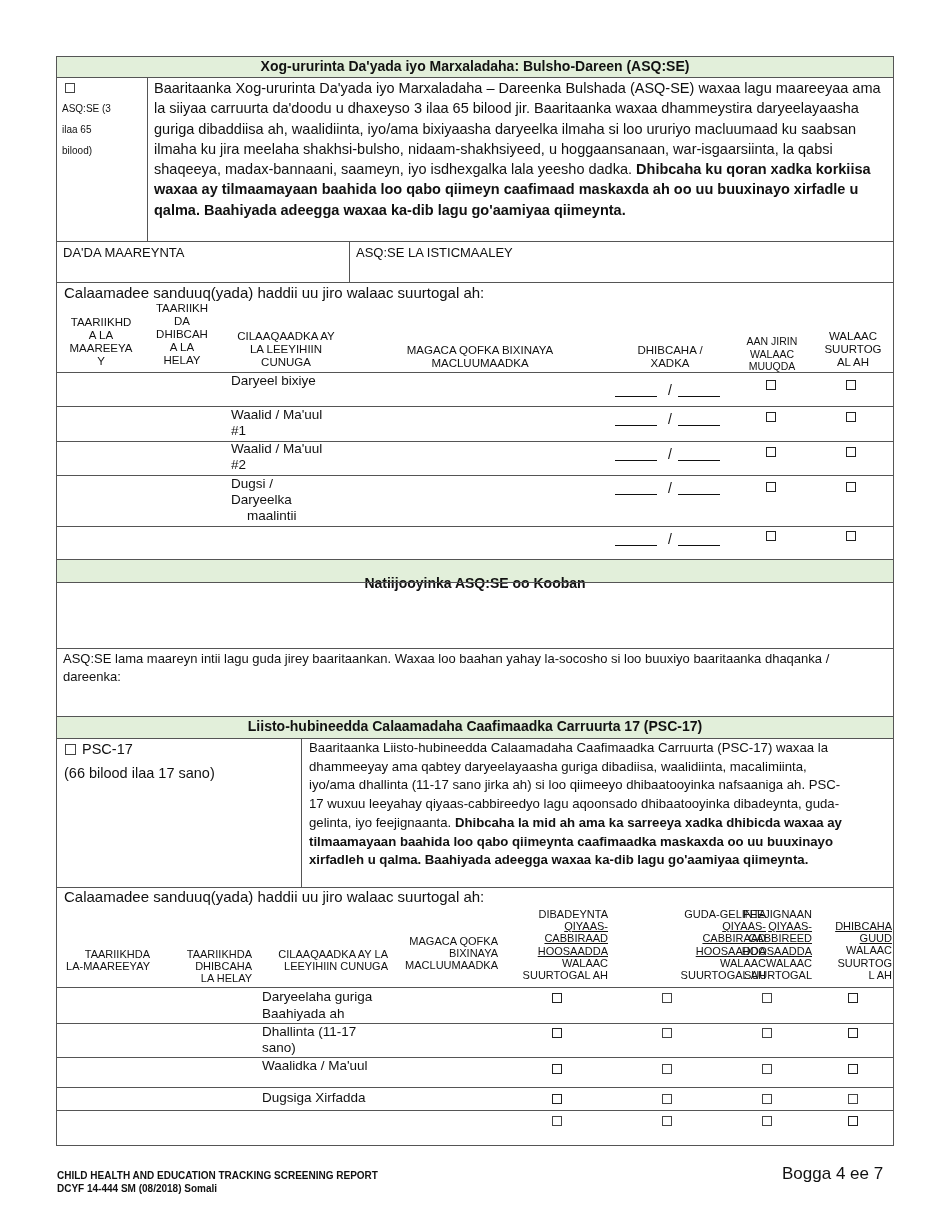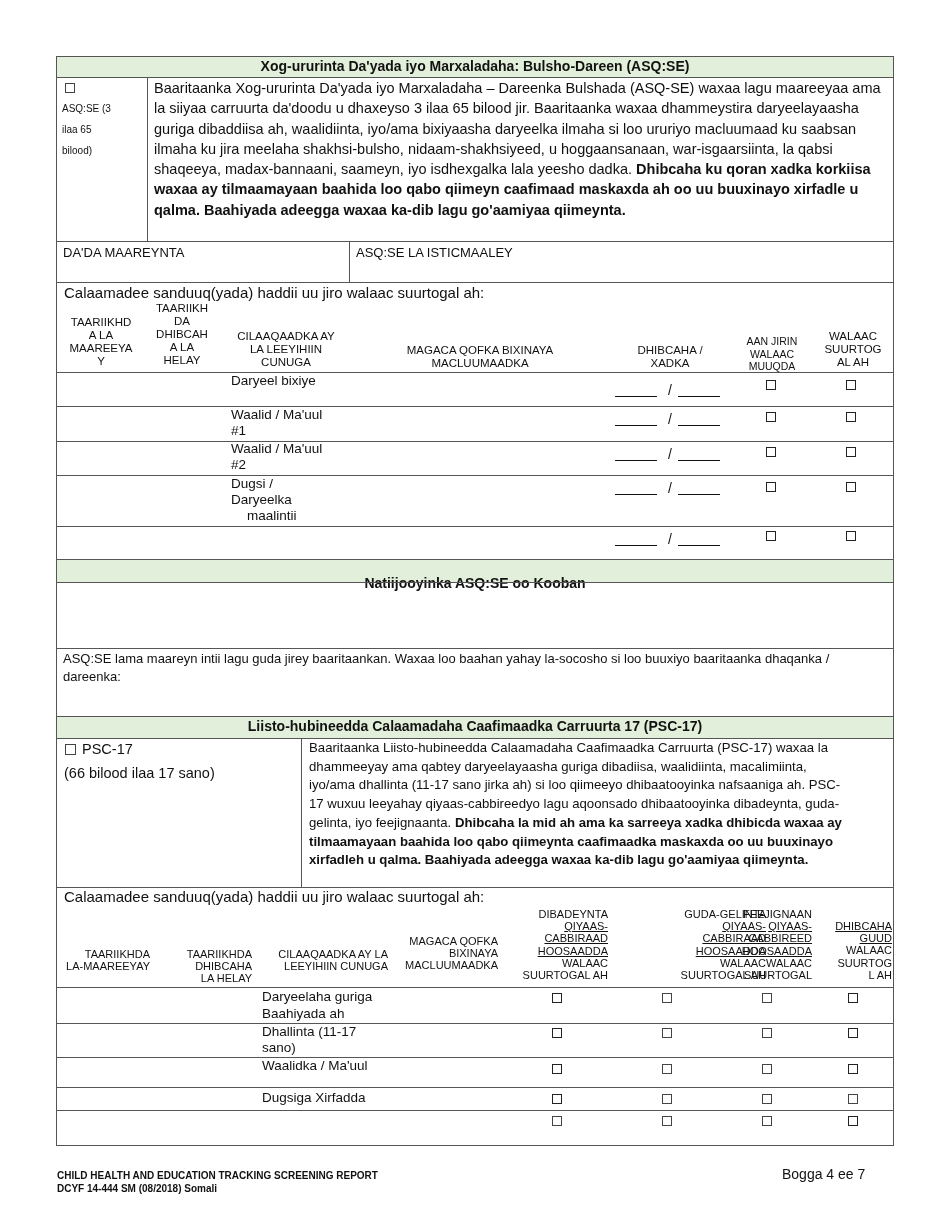--- a/index.html
+++ b/index.html
@@ -274,13 +274,13 @@
 
 <div>
   <div class="cb thin" style="left:552px;top:1116px;"></div>
   <div class="cb thin" style="left:662px;top:1116px;"></div>
   <div class="cb thin" style="left:762px;top:1116px;"></div>
   <div class="cb" style="left:848px;top:1116px;"></div>
 </div>
 
 <div class="abs" style="left:57px;top:1170px;font-size:10px;font-weight:bold;line-height:12px;">CHILD HEALTH AND EDUCATION TRACKING SCREENING REPORT</div>
 <div class="abs" style="left:57px;top:1183px;font-size:10px;font-weight:bold;line-height:12px;">DCYF 14-444 SM (08/2018) Somali</div>
-<div class="abs" style="left:782px;top:1165px;font-size:14px;line-height:18px;">Bogga 4 ee 7</div>
+<div class="abs" style="left:782px;top:1165px;font-size:17px;line-height:18px;">Bogga 4 ee 7</div>
 
 </body></html>

